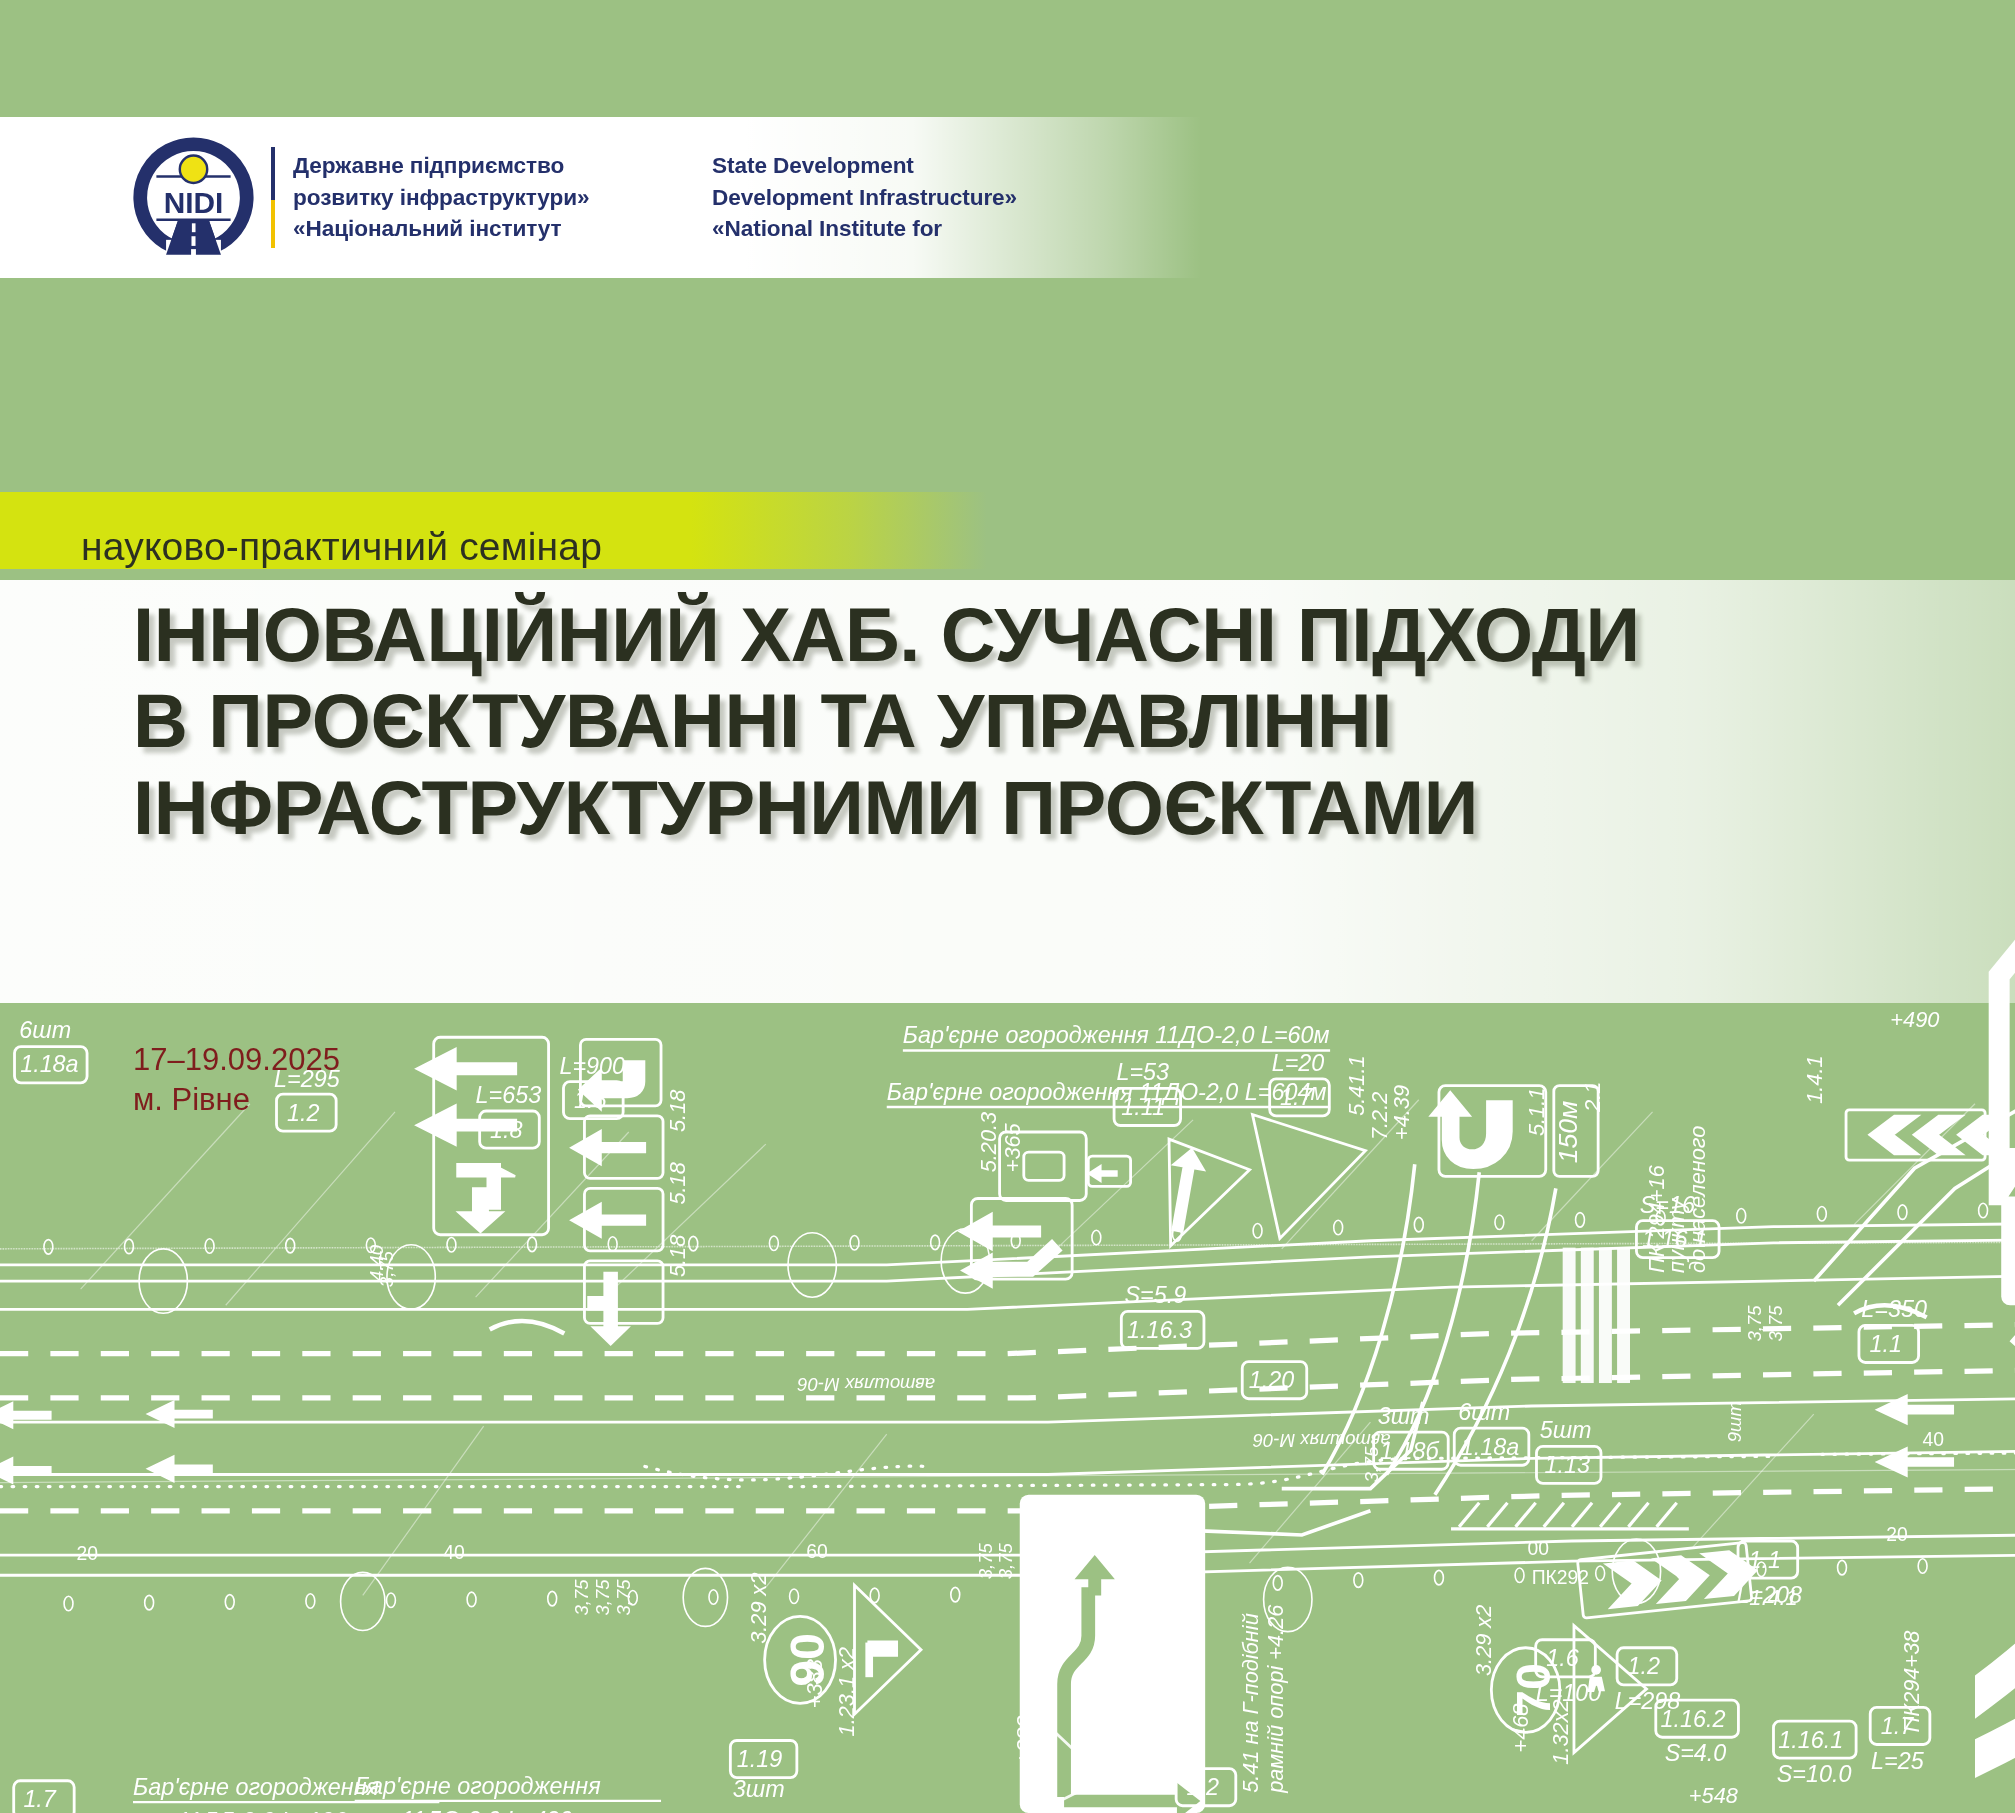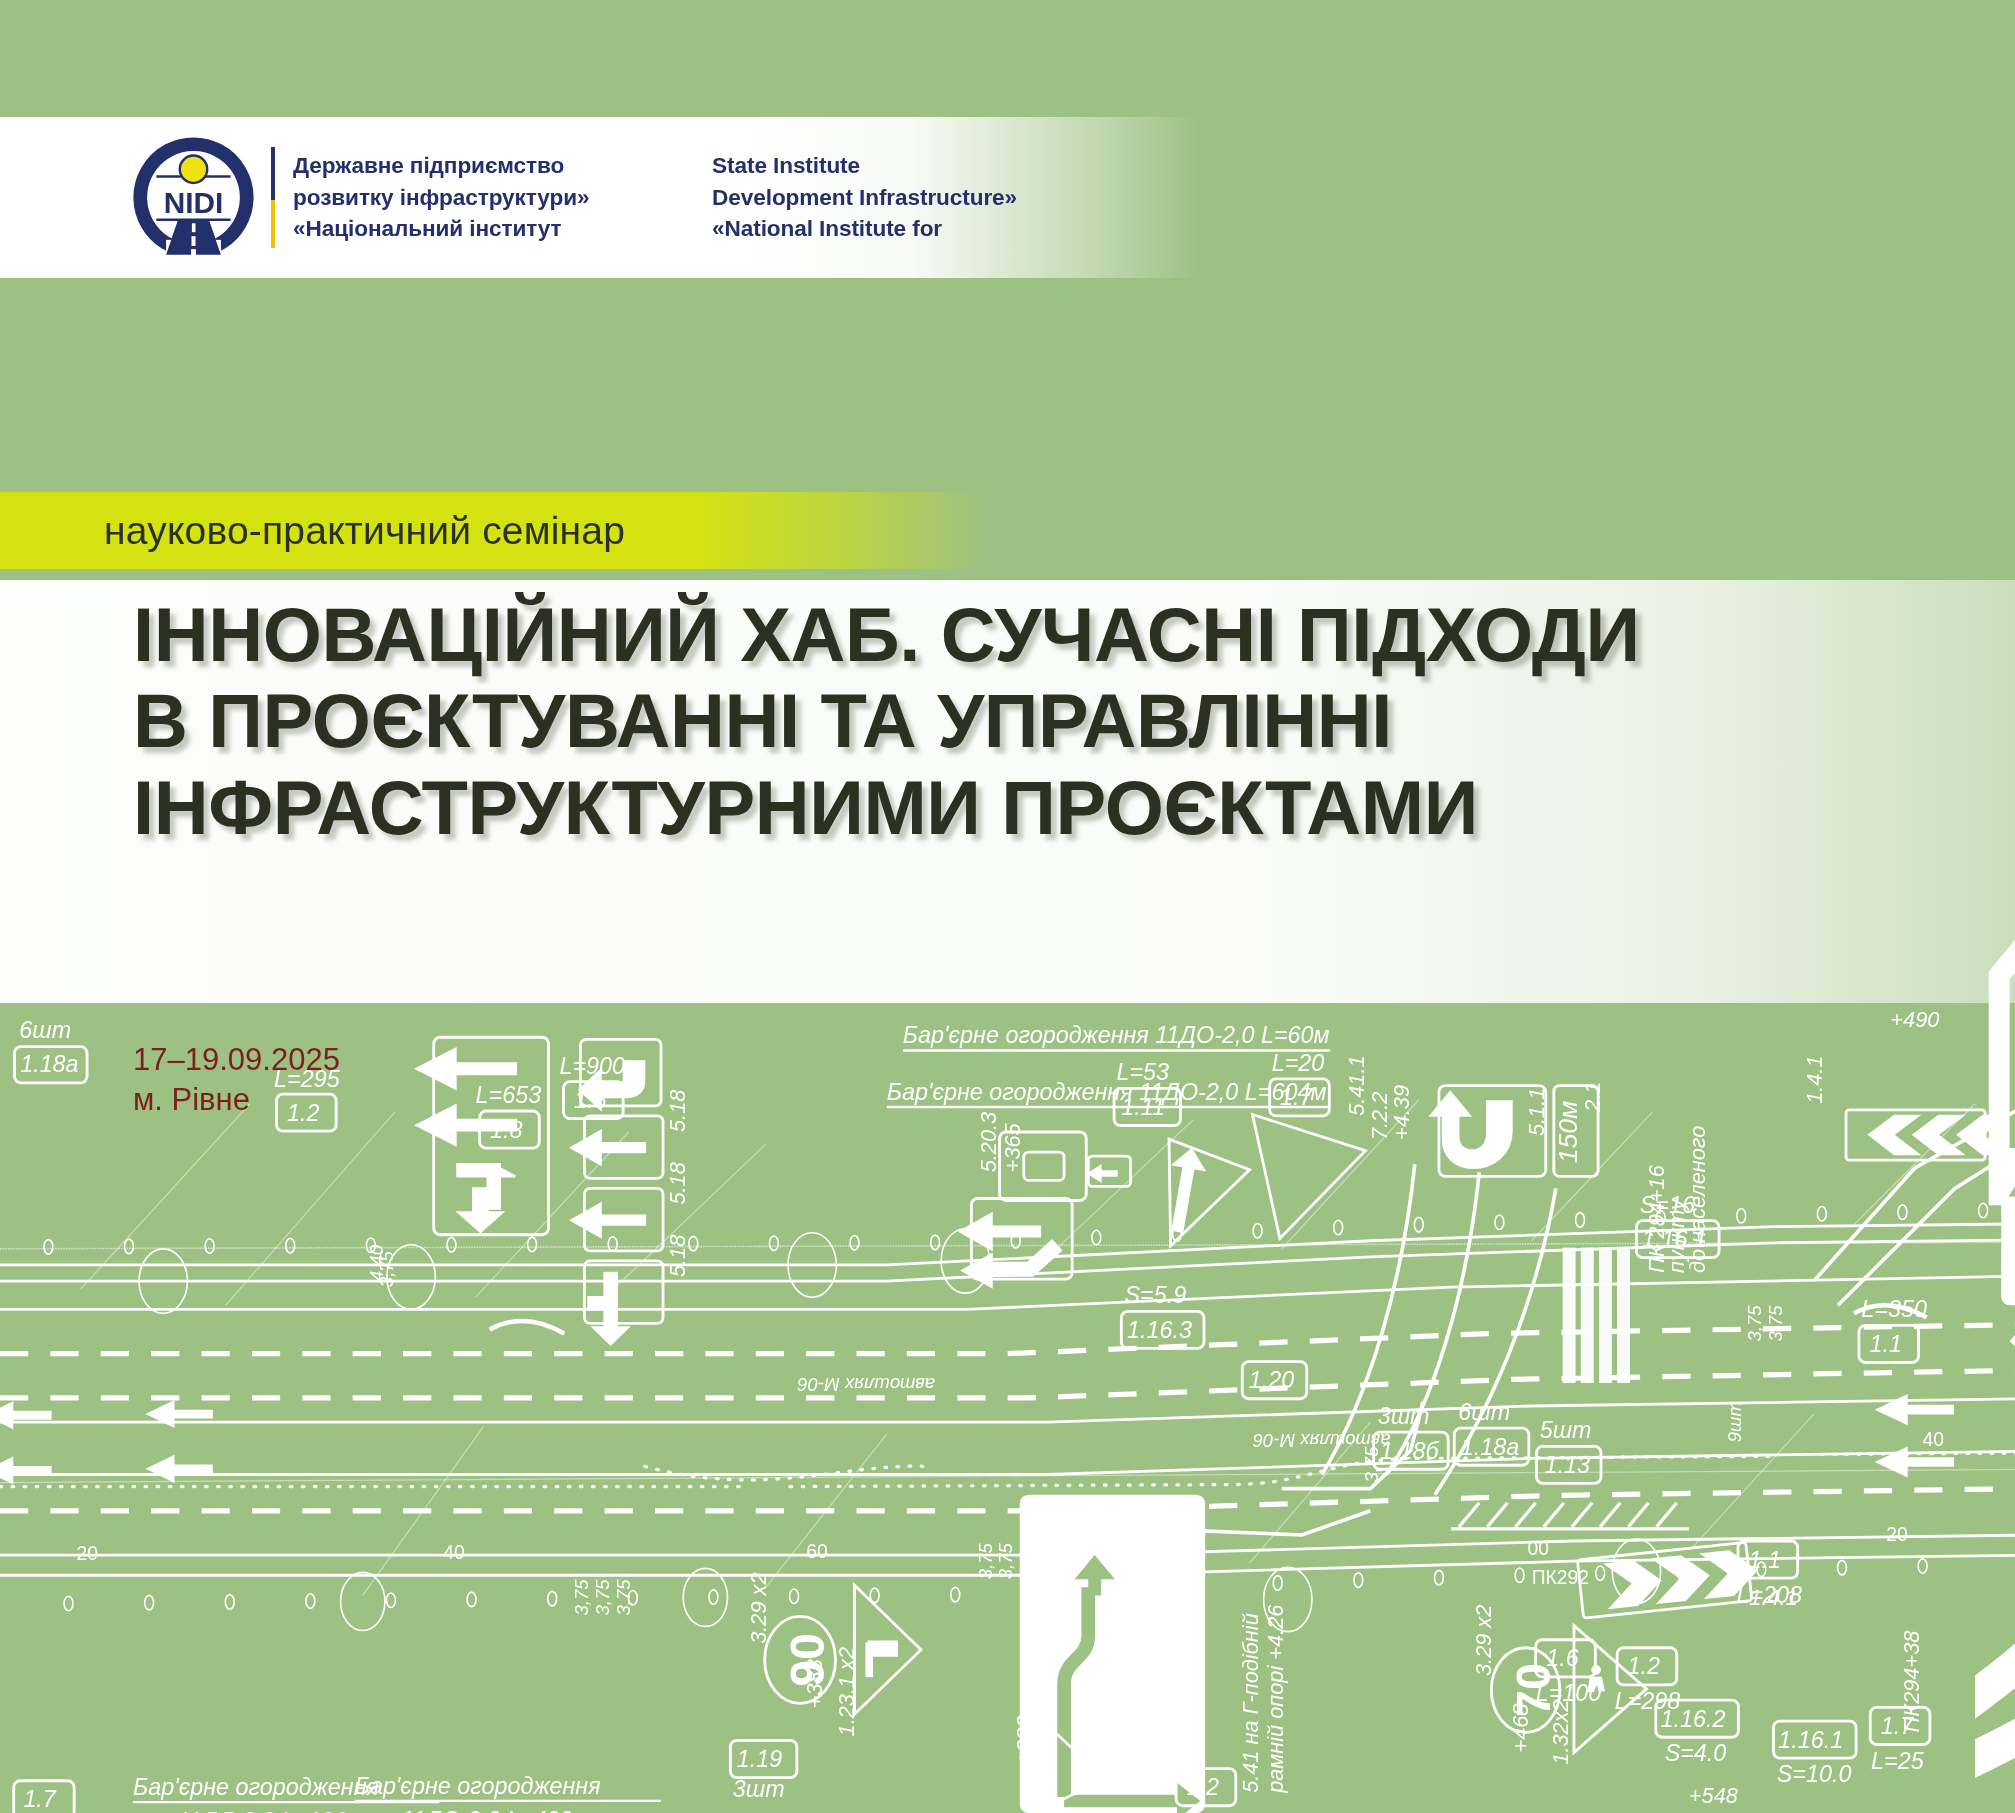--- a/index.html
+++ b/index.html
@@ -53,22 +53,22 @@
   .logo-line {
     color:#24306b; font-weight:700; font-size:22.6px; line-height:1.40;
     white-space:nowrap; letter-spacing:-0.1px;
   }
 
   
   #ribbon {
     position:absolute; left:0; top:492px;
     width:987px; height:77px;
     background:linear-gradient(to right, #d4e310 0%, #d4e310 70%, rgba(212,227,16,0.55) 86%, rgba(212,227,16,0) 100%);
-    display:flex; align-items:center;
-    padding-left:104px;
+    display:flex; align-items:flex-end;
+    padding-left:81px;
   }
   #ribbon-text {
     font-size:39px; color:#2c3021; font-weight:400;
     letter-spacing:0.2px; white-space:nowrap;
   }
 
   
   #title-band {
     position:absolute; left:0; top:580px;
     width:2418px; height:423px;
@@ -719,21 +719,21 @@
     </svg>
 
     <div id="logo-divider"></div>
 
     <div id="logo-text">
       <div class="logo-row">
         <div class="logo-ua">
             <div class="logo-line">Державне підприємство</div>
           </div>
         <div class="logo-en">
-            <div class="logo-line">State Institute</div>
+            <div class="logo-line">State Development</div>
           </div>
       </div>
       <div class="logo-row">
         <div class="logo-ua">
             <div class="logo-line">розвитку інфраструктури»</div>
           </div>
         <div class="logo-en">
             <div class="logo-line">Development Infrastructure»</div>
           </div>
       </div>

